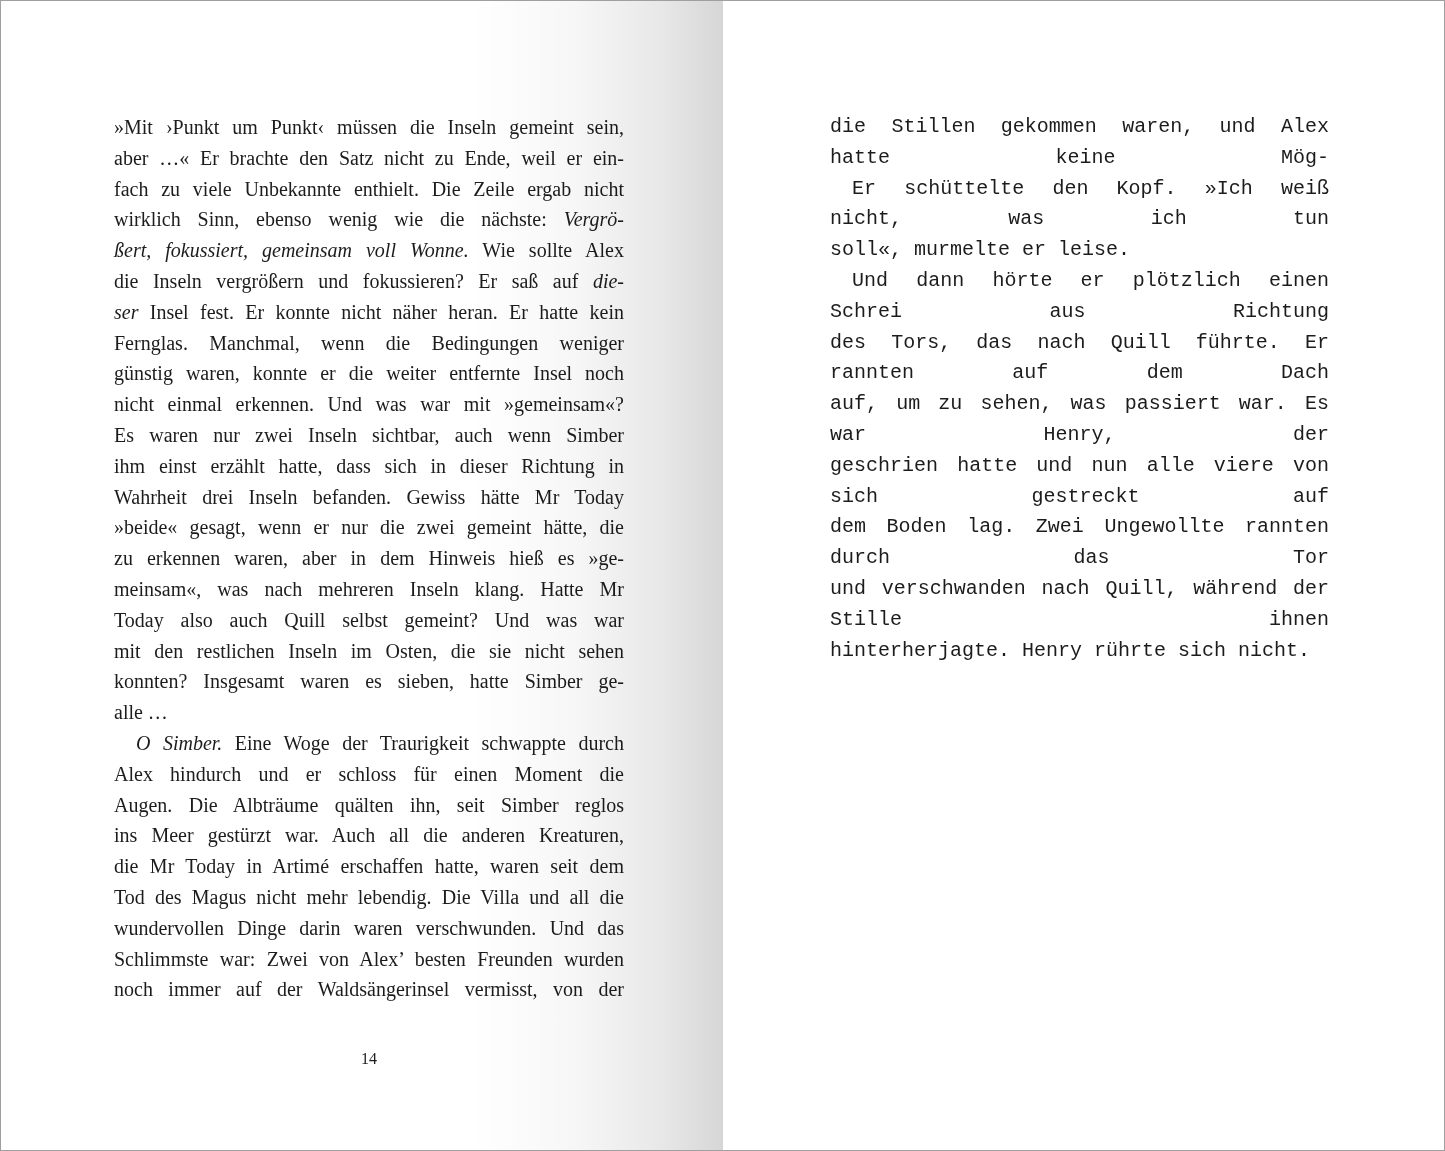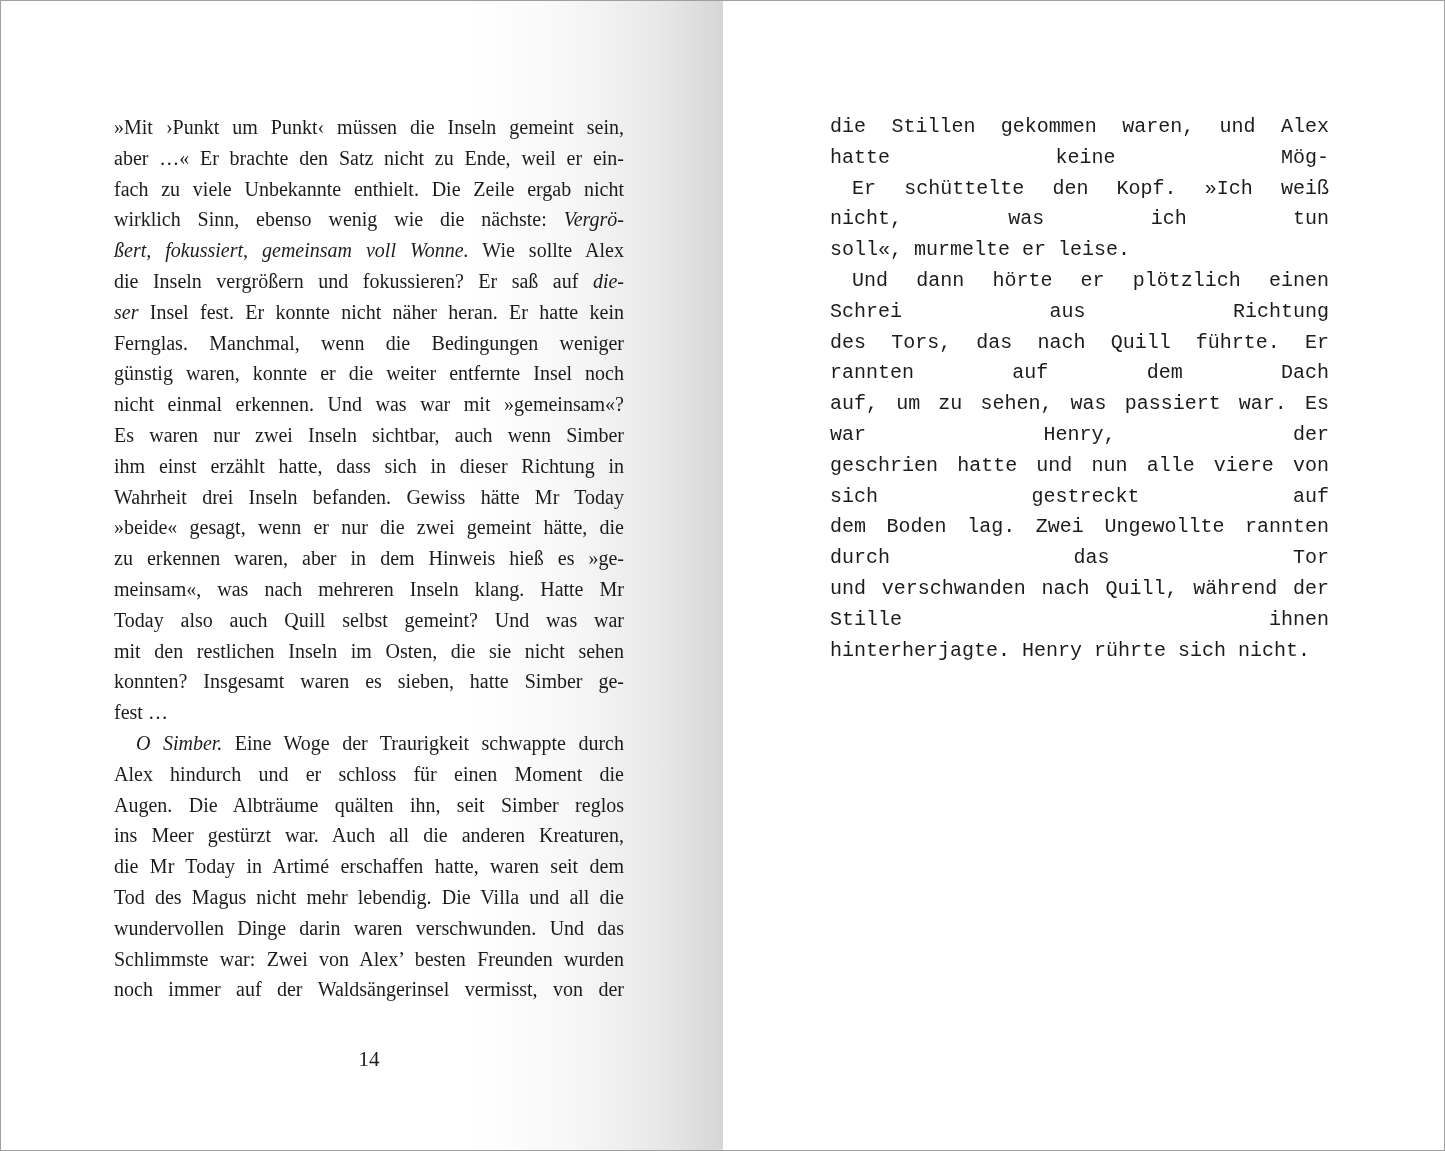--- a/index.html
+++ b/index.html
@@ -59,21 +59,21 @@
   .line em {
     font-style: italic;
     margin-top: 38px;
   }
   .page-number {
     position: absolute;
     left: 113px;
     width: 510px;
     top: 1046px;
     text-align: center;
-    font-size: 21px;
+    font-size: 16px;
     line-height: 24px;
   }
 </style>
 </head>
 <body>
 
 <div class="spread">
 
   <div class="page page-left">
     <div class="text-block text-block-left">
@@ -89,21 +89,21 @@
         <div class="line"><span>nicht einmal erkennen. Und was war mit »gemeinsam«?</span></div>
         <div class="line"><span>Es waren nur zwei Inseln sichtbar, auch wenn Simber</span></div>
         <div class="line"><span>ihm einst erzählt hatte, dass sich in dieser Richtung in</span></div>
         <div class="line"><span>Wahrheit drei Inseln befanden. Gewiss hätte Mr Today</span></div>
         <div class="line"><span>»beide« gesagt, wenn er nur die zwei gemeint hätte, die</span></div>
         <div class="line"><span>zu erkennen waren, aber in dem Hinweis hieß es »ge-</span></div>
         <div class="line"><span>meinsam«, was nach mehreren Inseln klang. Hatte Mr</span></div>
         <div class="line"><span>Today also auch Quill selbst gemeint? Und was war</span></div>
         <div class="line"><span>mit den restlichen Inseln im Osten, die sie nicht sehen</span></div>
         <div class="line"><span>konnten? Insgesamt waren es sieben, hatte Simber ge-</span></div>
-        <div class="line end"><span>fest …</span></div>
+        <div class="line end"><span>alle …</span></div>
         <div class="line indent"><em>O Simber.</em><span> Eine Woge der Traurigkeit schwappte durch</span></div>
         <div class="line"><span>Alex hindurch und er schloss für einen Moment die</span></div>
         <div class="line"><span>Augen. Die Albträume quälten ihn, seit Simber reglos</span></div>
         <div class="line"><span>ins Meer gestürzt war. Auch all die anderen Kreaturen,</span></div>
         <div class="line"><span>die Mr Today in Artimé erschaffen hatte, waren seit dem</span></div>
         <div class="line"><span>Tod des Magus nicht mehr lebendig. Die Villa und all die</span></div>
         <div class="line"><span>wundervollen Dinge darin waren verschwunden. Und das</span></div>
         <div class="line"><span>Schlimmste war: Zwei von Alex’ besten Freunden wurden</span></div>
         <div class="line"><span>noch immer auf der Waldsängerinsel vermisst, von der</span></div>
       </div>

